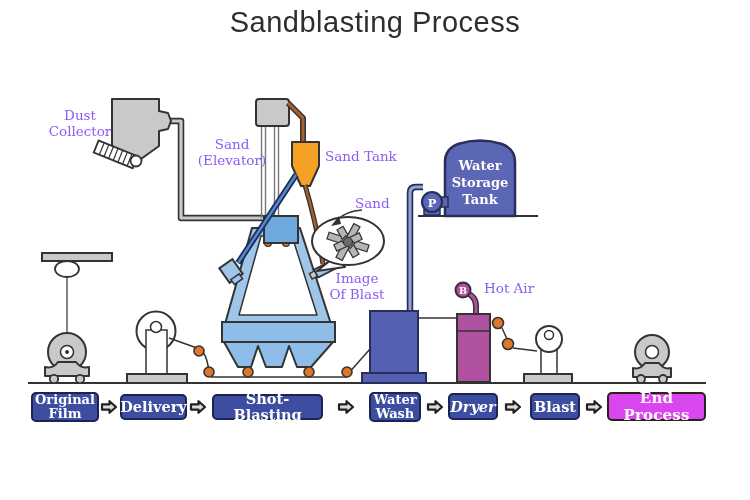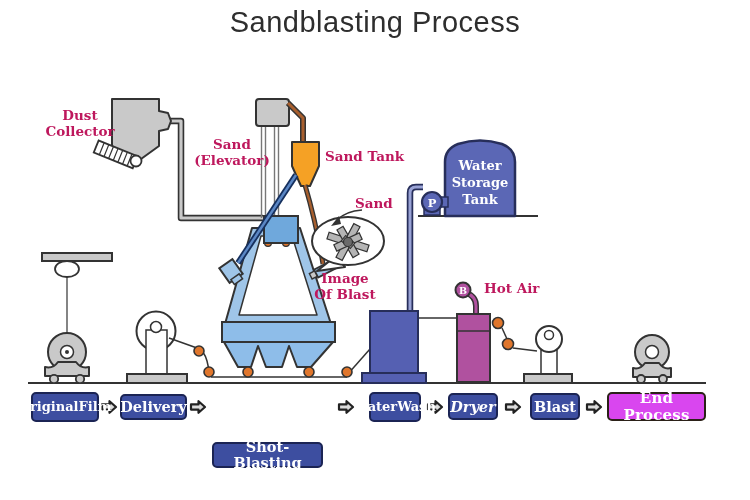--- a/index.html
+++ b/index.html
@@ -2,30 +2,30 @@
 <html><head>
 <meta charset="utf-8">
 <style>
   html,body{margin:0;padding:0;background:#fff;}
   #stage{position:relative;width:750px;height:500px;background:#ffffff;overflow:hidden;
          font-family:"DejaVu Serif", serif;}
   #diagram-svg{position:absolute;left:0;top:0;}
   .title{position:absolute;left:0;top:6px;width:750px;text-align:center;
          font-family:"Liberation Sans", sans-serif;font-size:29px;font-weight:500;
          color:#2e2e2e;letter-spacing:0.5px;}
-  .lbl{position:absolute;color:#be185d;font-size:13.5px;font-weight:700;
+  .lbl{position:absolute;color:#8b5cf6;font-size:13.5px;font-weight:400;
        line-height:1.18;text-align:center;white-space:nowrap;}
   .lbl span{display:block;}
   .lbl.left-align{text-align:left;}
   .tank-text{position:absolute;color:#ffffff;font-size:13px;font-weight:600;
              line-height:1.32;text-align:center;}
   .tank-text span{display:block;}
   .flow-box{position:absolute;box-sizing:border-box;background:#3D4EA0;
             border:2px solid #1B2454;border-radius:5px;color:#fff;
-            display:flex;align-items:center;justify-content:center;
+            display:flex;flex-direction:column;align-items:center;justify-content:center;
             font-weight:600;line-height:1.08;text-align:center;}
   .flow-box span{display:block;}
   .fs14{font-size:14.5px;}
   .fs13{font-size:13px;}
   .flow-box.end{background:#d946ef;border-color:#2B2118;font-size:15px;letter-spacing:.2px;}
 </style>
 </head>
 <body>
 
 <div id="stage">
@@ -230,42 +230,42 @@
   <div class="lbl" style="left:192px;top:137px;width:80px;">
     <span>Sand</span>
     <span>(Elevator)</span>
   </div>
   <div class="lbl left-align" style="left:325px;top:149px;">
     <span>Sand Tank</span>
   </div>
   <div class="lbl left-align" style="left:355px;top:196px;">
     <span>Sand</span>
   </div>
-  <div class="lbl" style="left:300px;top:271px;width:90px;">
+  <div class="lbl" style="left:312px;top:271px;width:90px;">
     <span>Image</span>
     <span>Of Blast</span>
   </div>
   <div class="tank-text" style="left:445px;top:157px;width:70px;">
     <span>Water</span>
     <span>Storage</span>
     <span>Tank</span>
   </div>
   <div class="lbl left-align" style="left:484px;top:281px;">
     <span>Hot Air</span>
   </div>
 
   <div class="flow-box fs13" style="left:31px;top:392px;width:68px;height:30px;">
     <span>Original</span>
     <span>Film</span>
   </div>
   <div class="flow-box fs14" style="left:120px;top:394px;width:67px;height:26px;">
     <span>Delivery</span>
     <span></span>
   </div>
-  <div class="flow-box fs14" style="left:212px;top:394px;width:111px;height:26px;margin-top:48px;">
+  <div class="flow-box fs14" style="left:212px;top:394px;width:111px;height:26px;">
     <span>Shot-Blasting</span>
     <span></span>
   </div>
   <div class="flow-box fs13" style="left:369px;top:392px;width:52px;height:30px;">
     <span>Water</span>
     <span>Wash</span>
   </div>
   <div class="flow-box fs14" style="left:448px;top:393px;width:50px;height:27px;font-style:italic;">
     <span>Dryer</span>
     <span></span>

